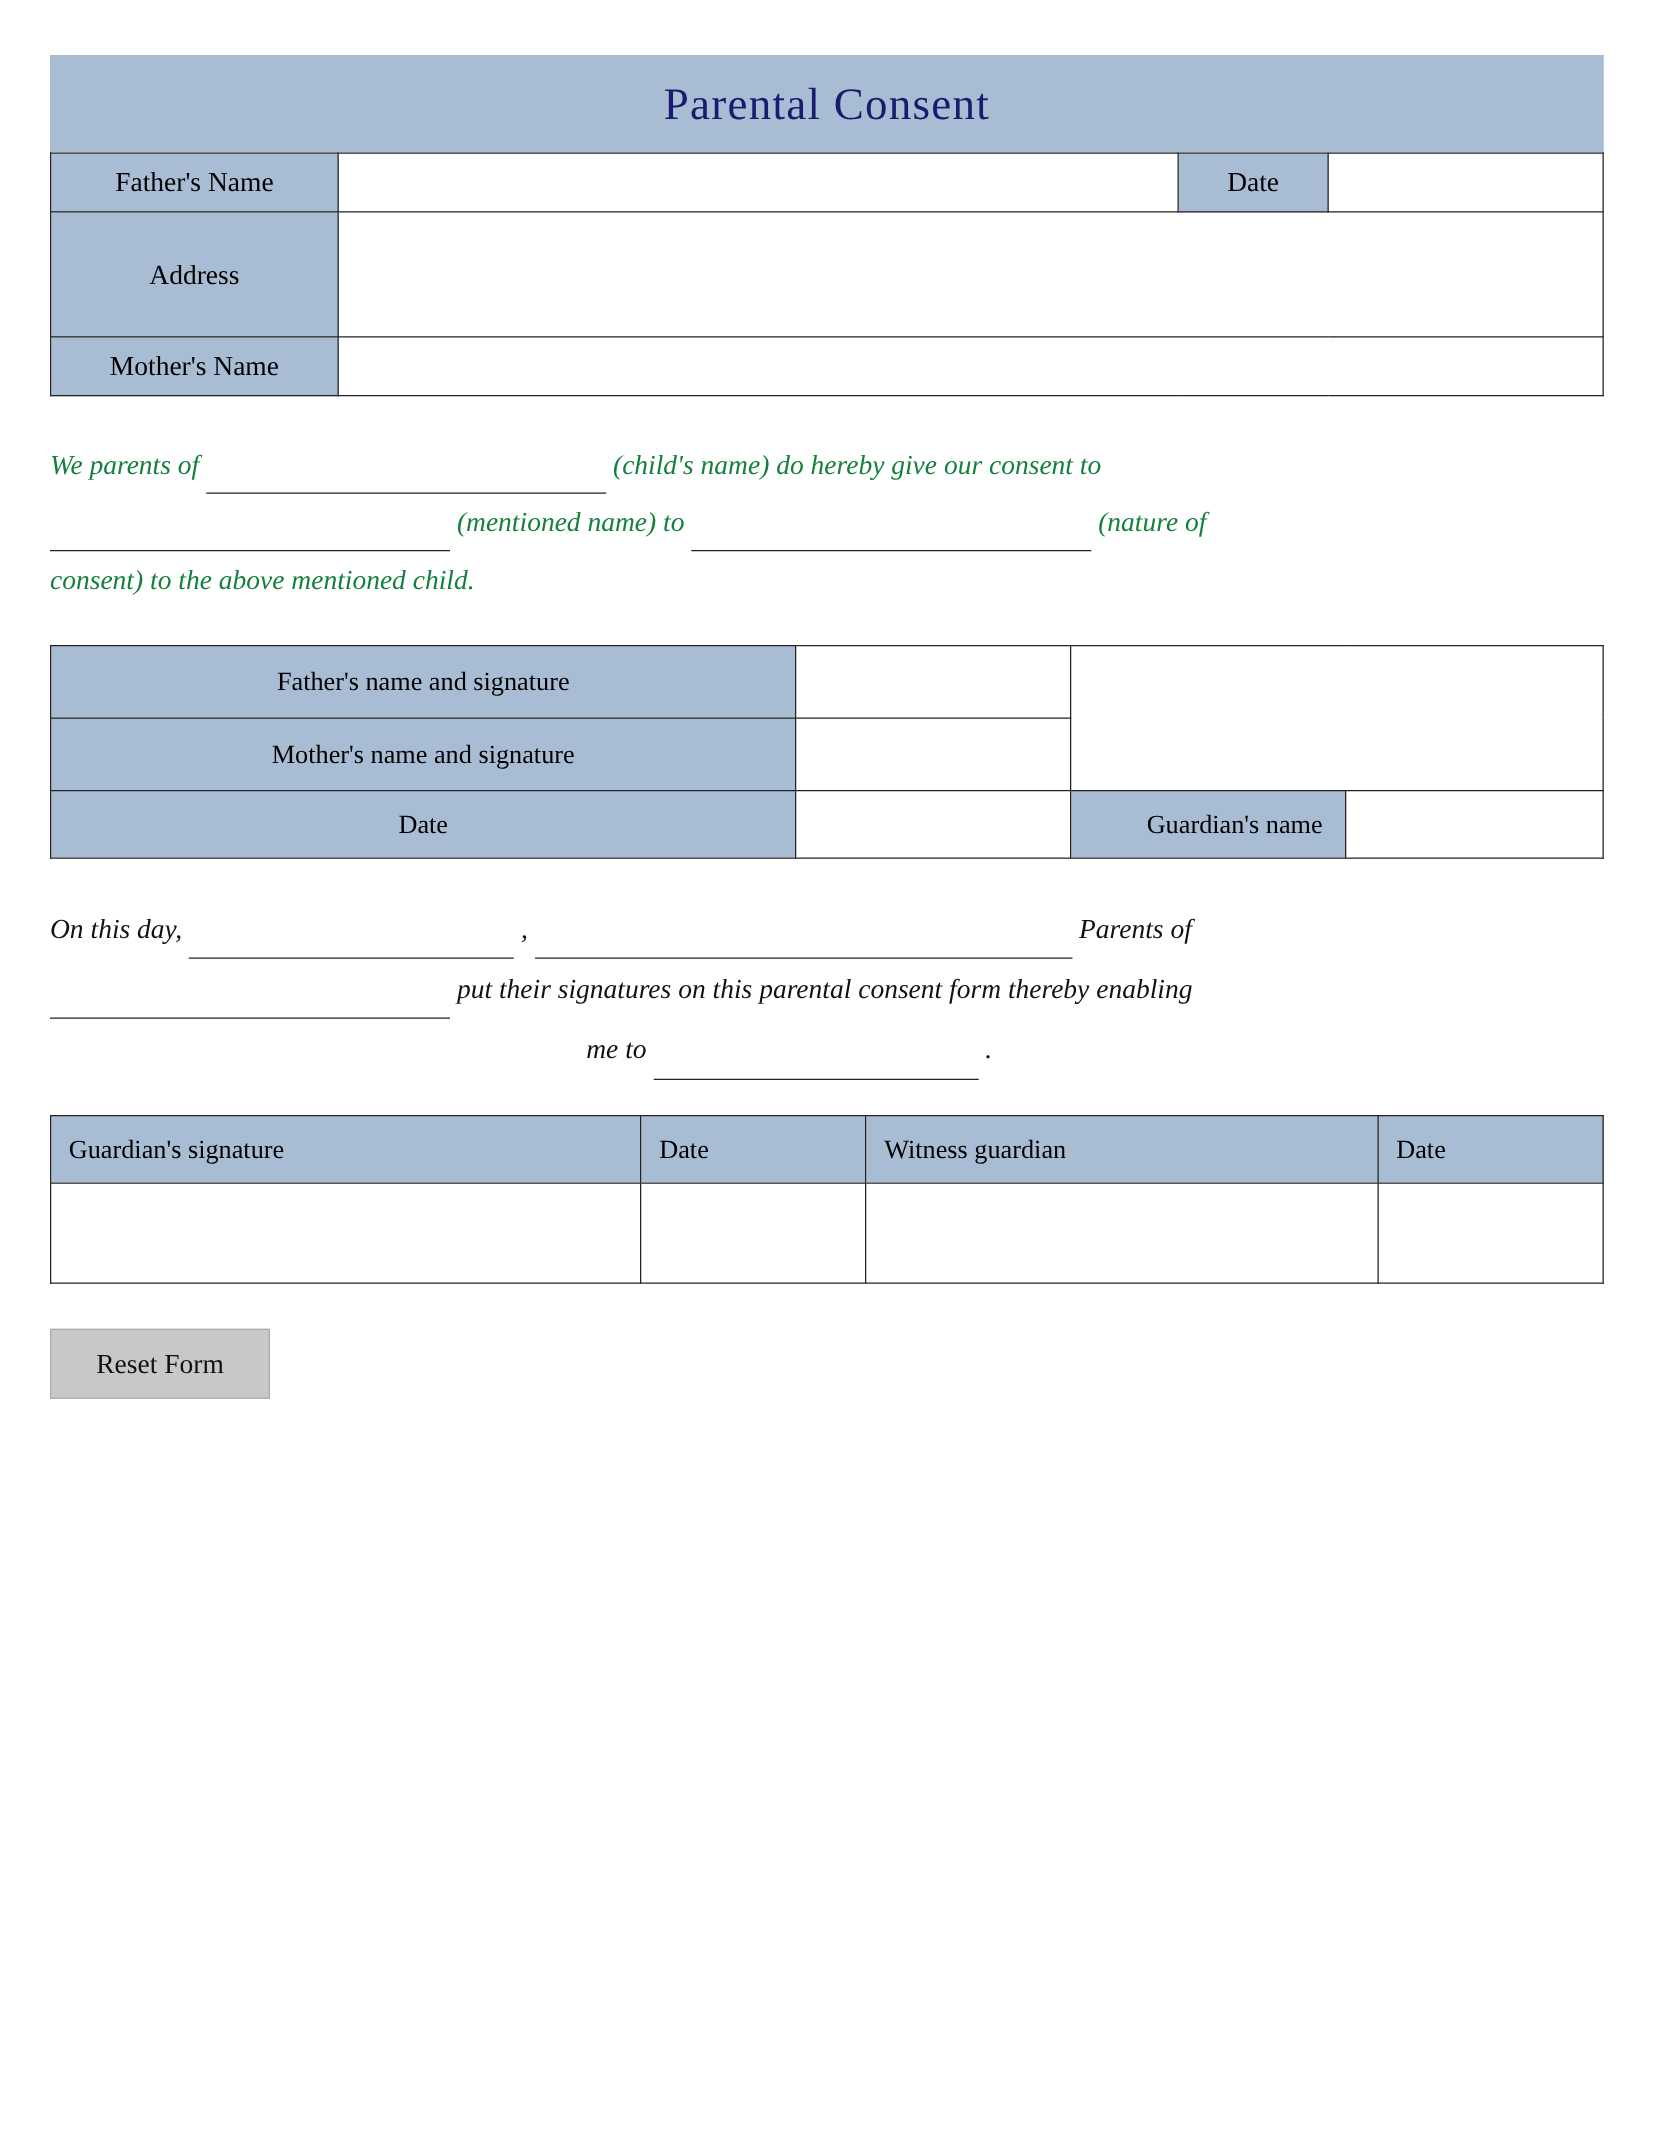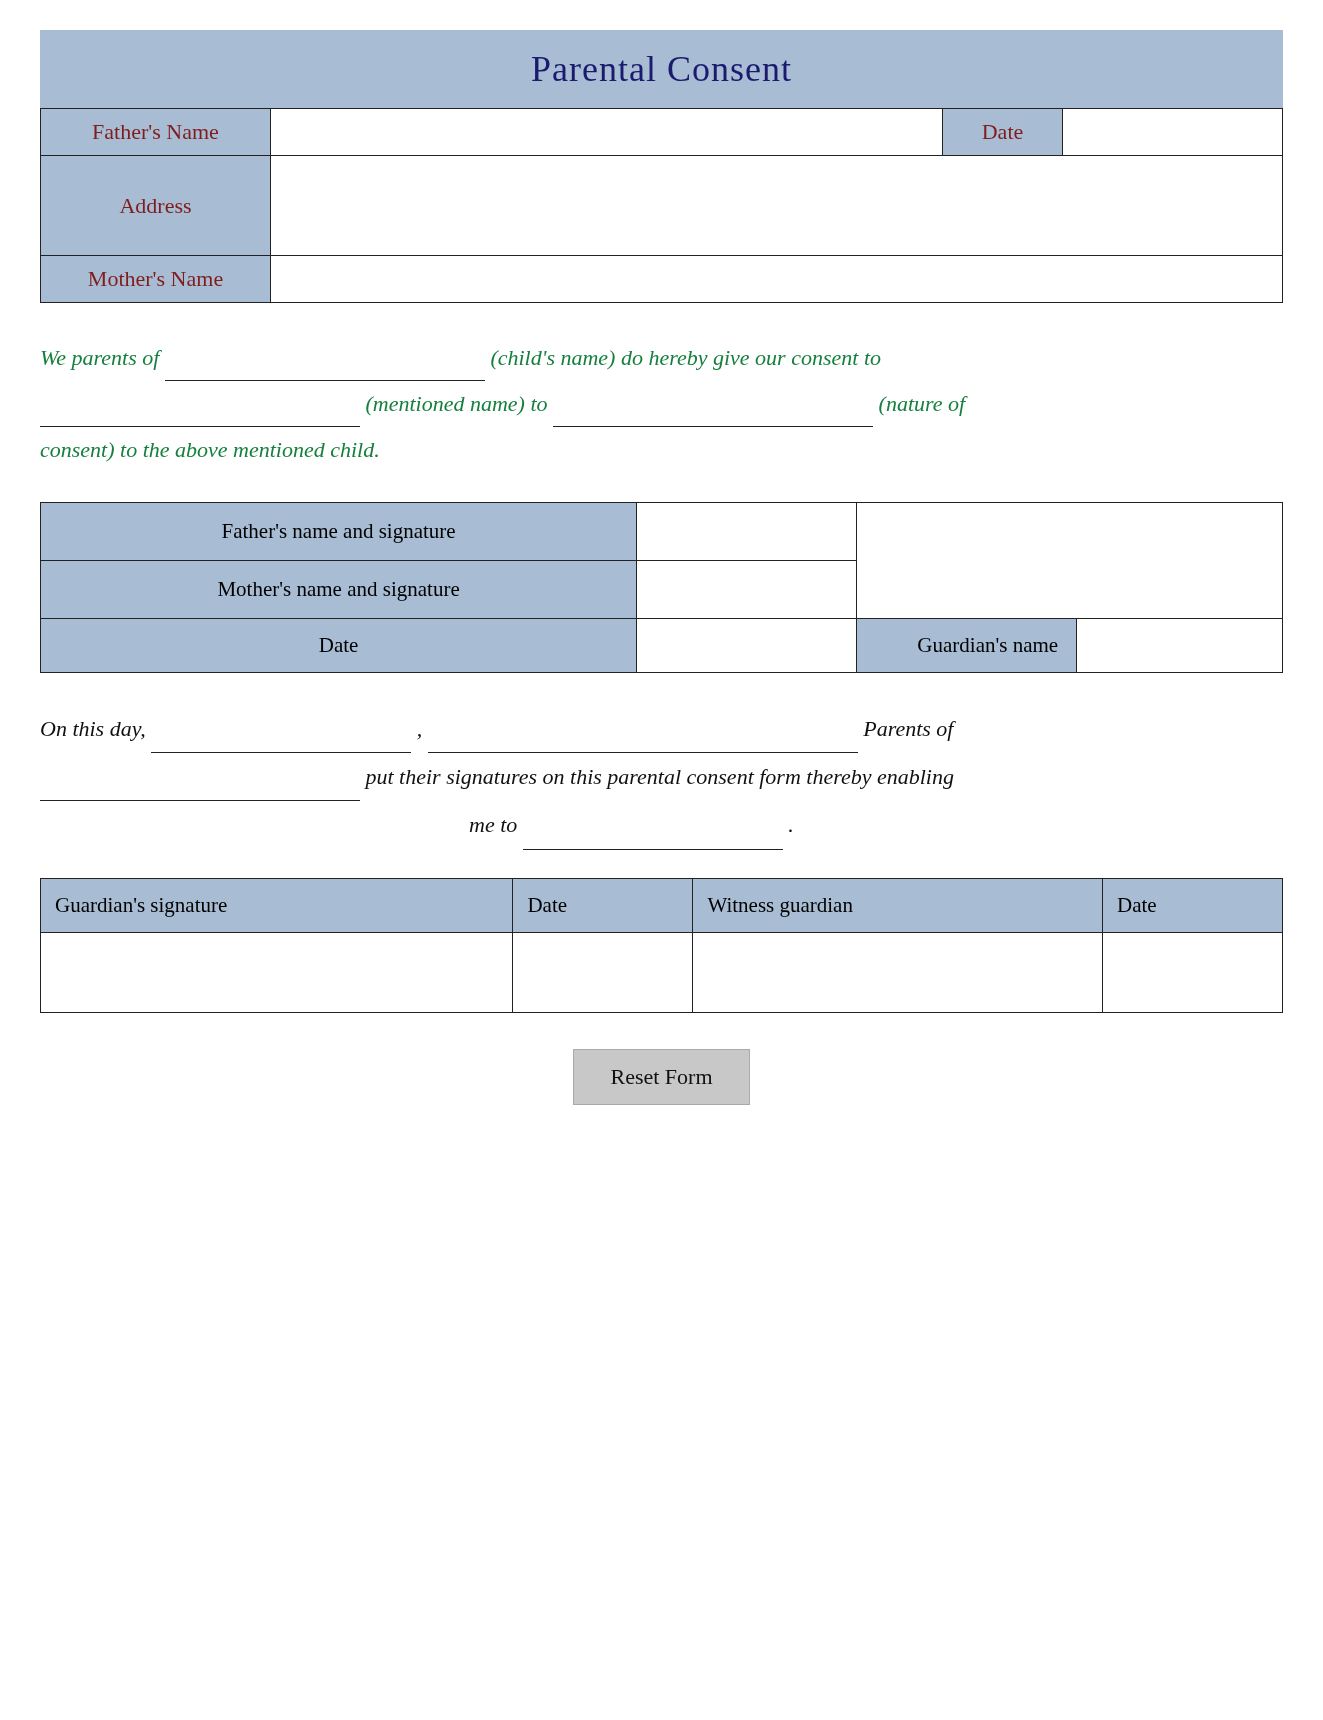--- a/index.html
+++ b/index.html
@@ -7,21 +7,21 @@
       background: #fff;
       font-family: Georgia, 'Times New Roman', serif;
       width: 1323px;
       min-height: 1720px;
       padding: 0;
     }
     .page {
       width: 1323px;
       min-height: 1720px;
       background: #fff;
-      padding: 30px 40px 40px 40px;
+      padding: 44px 40px 40px 40px;
       display: flex;
       flex-direction: column;
     }
     .page-title {
       text-align: center;
       font-size: 36px;
       font-weight: normal;
       color: #1a1a6e;
       background: #a8bdd4;
       padding: 18px 0;
@@ -33,21 +33,21 @@
       border-collapse: collapse;
       border: 1.5px solid #222;
     }
     .top-table td {
       border: 1.5px solid #222;
       padding: 10px 18px;
       font-size: 22px;
     }
     .label-cell {
       background: #a8bdd4;
-      color: #7f1d1d;
+      color: #000000;
       font-style: normal;
       font-size: 22px;
       text-align: center;
       white-space: nowrap;
     }
     .input-cell {
       background: #fff;
       min-width: 120px;
     }
     .address-cell {
@@ -115,21 +115,21 @@
     .final-label-cell {
       background: #a8bdd4;
       text-align: left;
     }
     .final-input-cell {
       background: #fff;
       height: 80px;
     }
     .buttons-row {
       display: flex;
-      justify-content: center;
+      justify-content: flex-start;
       gap: 36px;
       margin-top: 36px;
     }
     .form-btn {
       background: #c8c8c8;
       border: 1.5px solid #aaa;
       padding: 14px 36px;
       font-size: 22px;
       cursor: pointer;
       font-family: Georgia, serif;

